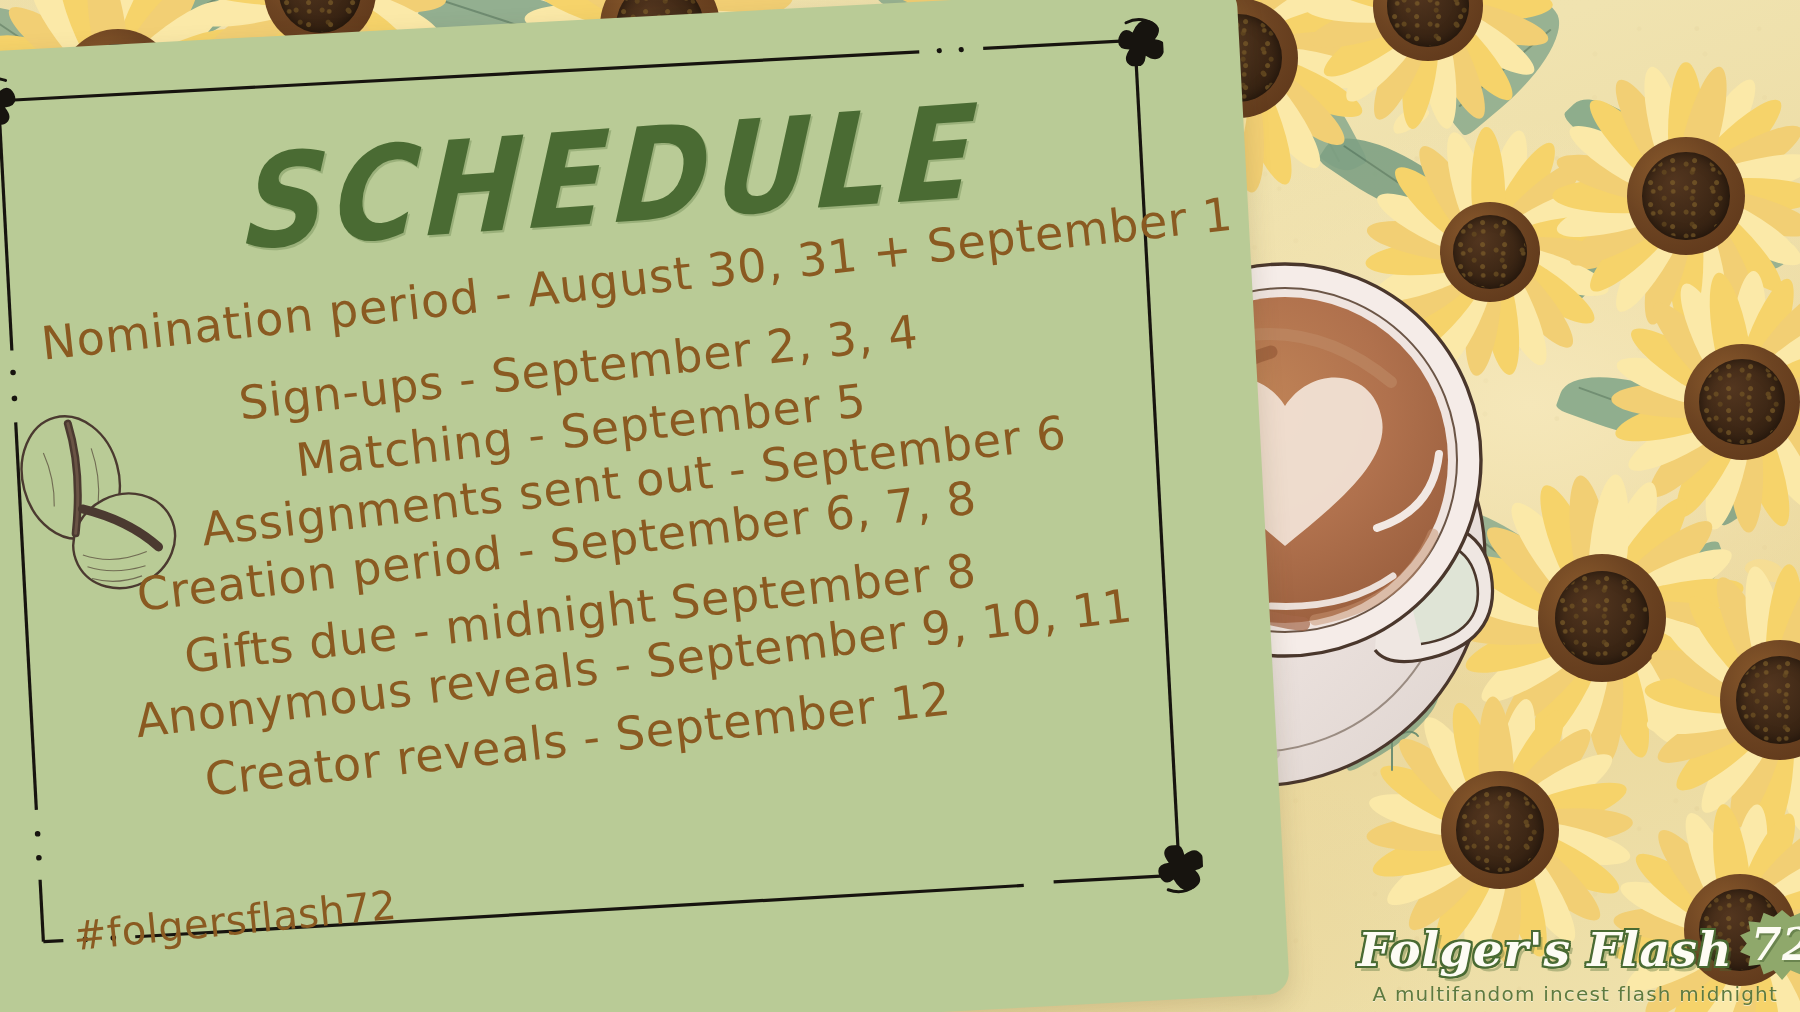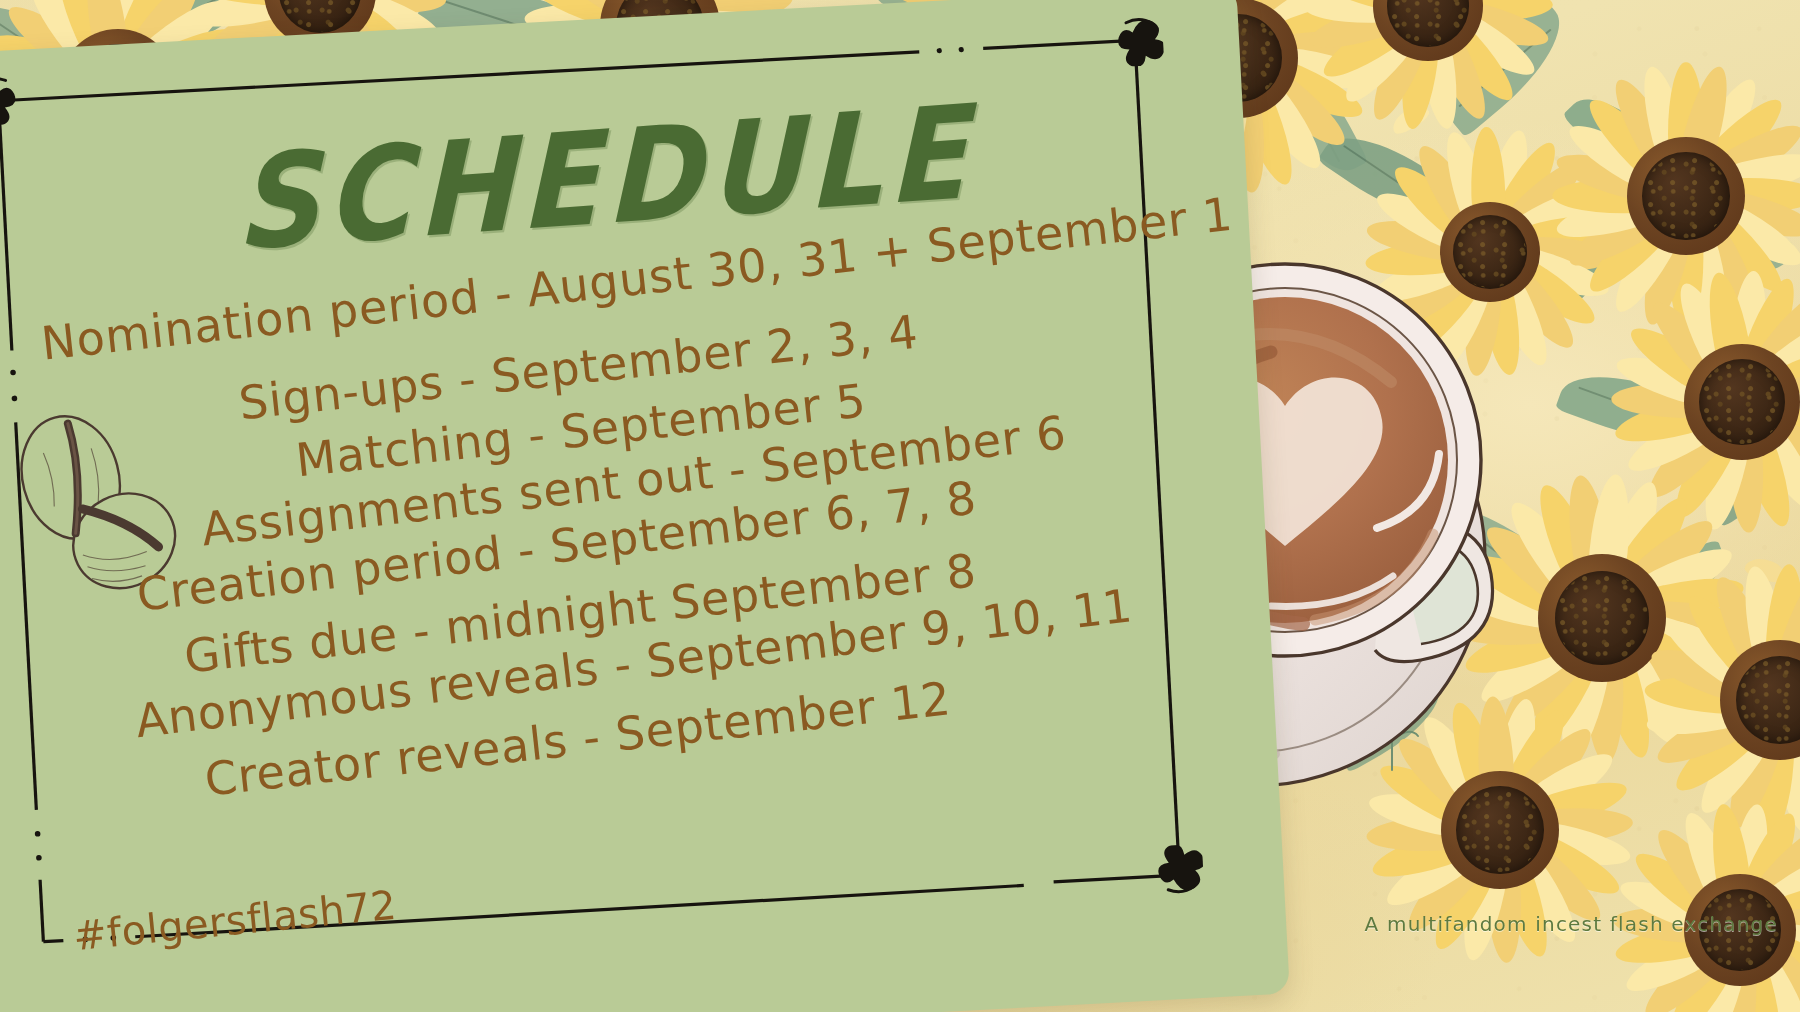--- a/index.html
+++ b/index.html
@@ -777,16 +777,22 @@
         <div class="sline" style="left: 170px; top: 524px; font-size: 46px; transform: rotate(-3.6deg);">Creation period - September 6, 7, 8</div>
         <div class="sline" style="left: 214px; top: 588px; font-size: 46px; transform: rotate(-3.2deg);">Gifts due - midnight September 8</div>
         <div class="sline" style="left: 162px; top: 650px; font-size: 46px; transform: rotate(-3.6deg);">Anonymous reveals - September 9, 10, 11</div>
         <div class="sline" style="left: 228px; top: 712px; font-size: 46px; transform: rotate(-3.2deg);">Creator reveals - September 12</div>
       </div>
 
     <div class="hashtag">#folgersflash72</div>
   </div>
 
   <div class="logo">
-    <div class="logo-sub">A multifandom incest flash exchange</div>
+    <div class="logo-main">
+      <span>Folger's Flash</span><span class="logo-badge">
+        <span class="star"></span>
+        <span class="num">72</span>
+      </span>
+    </div>
+    <div class="logo-sub">A multifandom incest flash midnight</div>
   </div>
 
 </div>
 
 </body></html>

